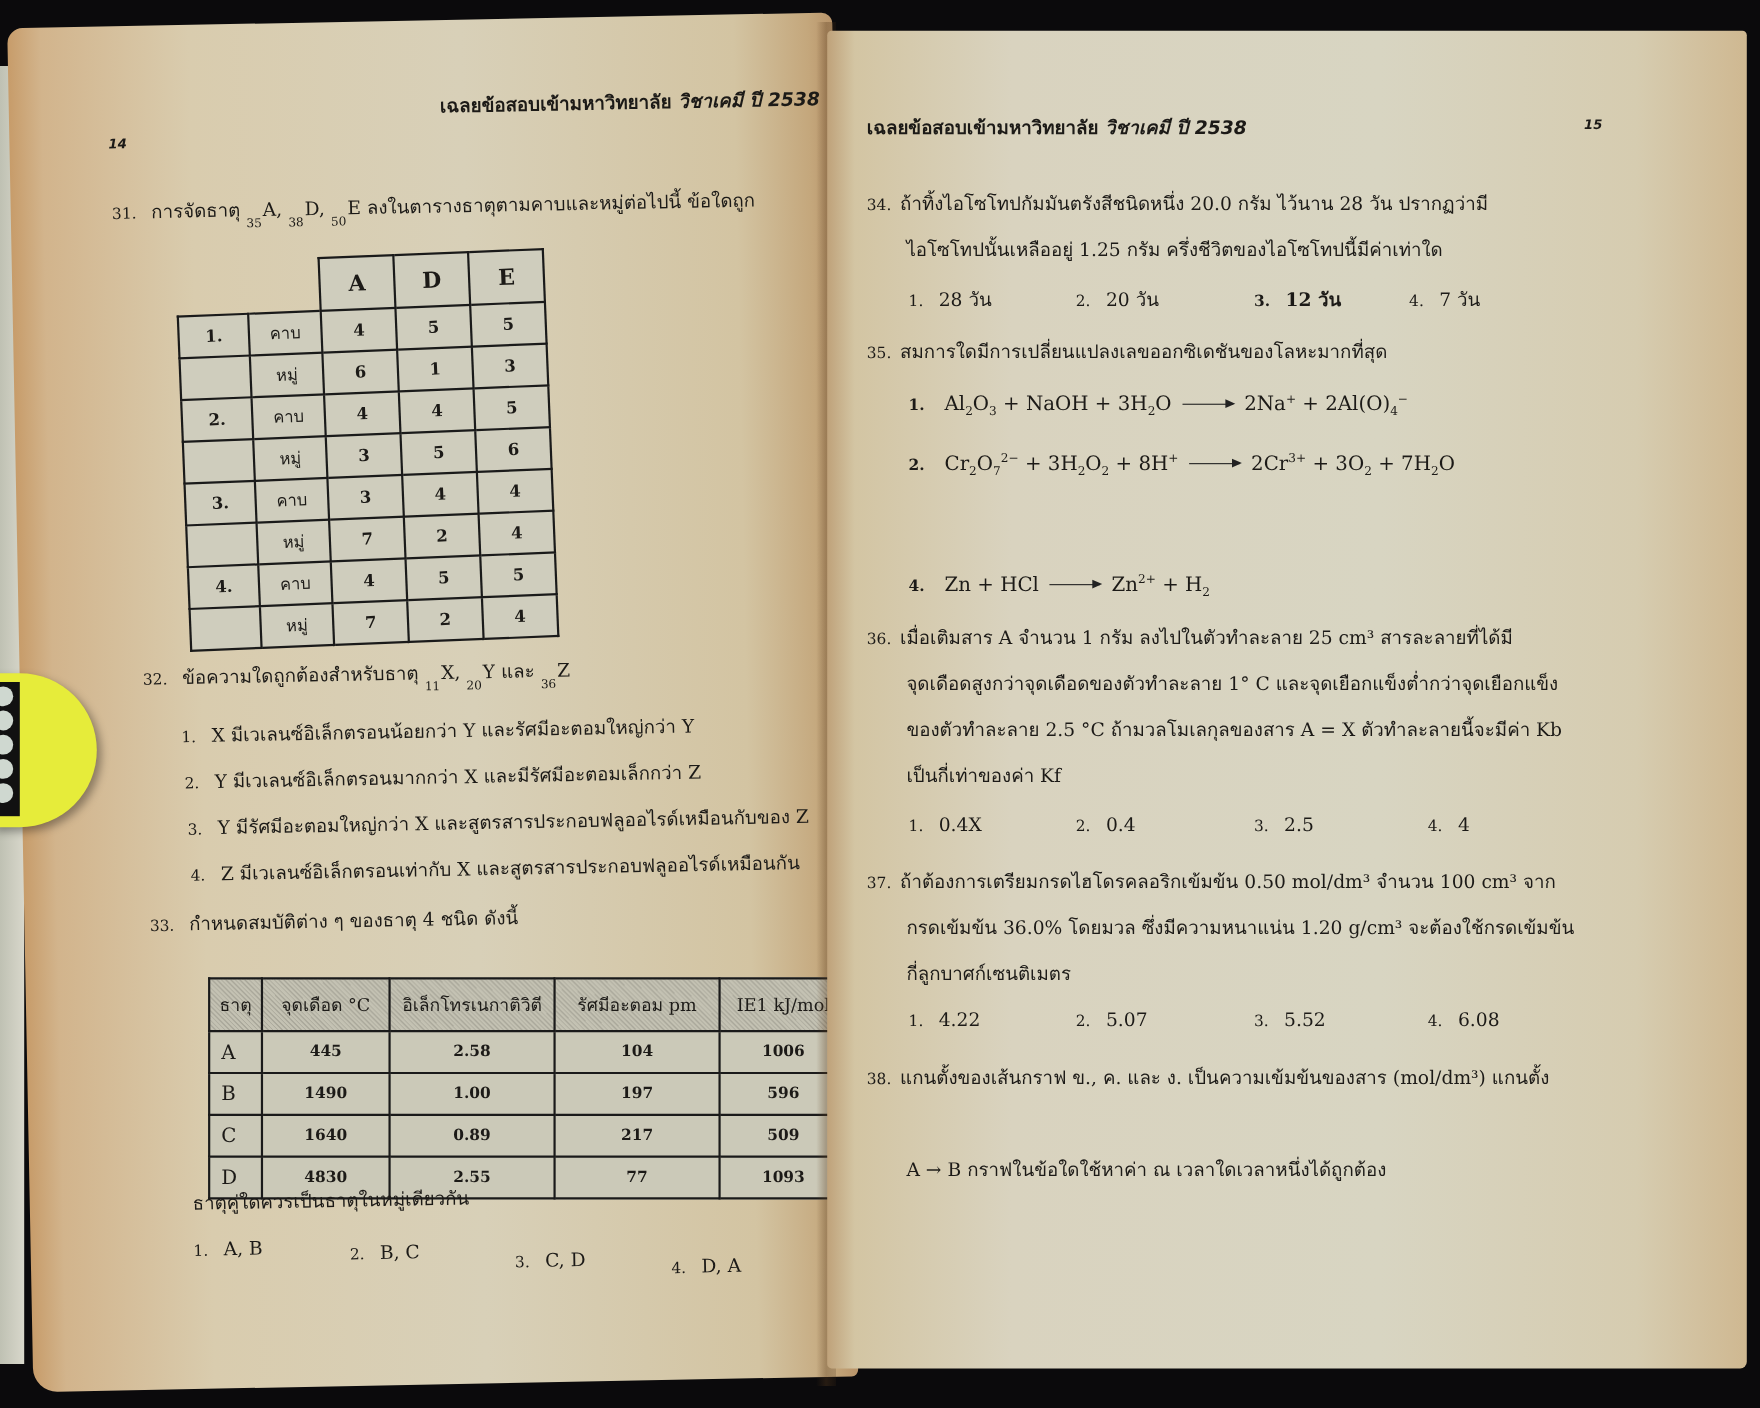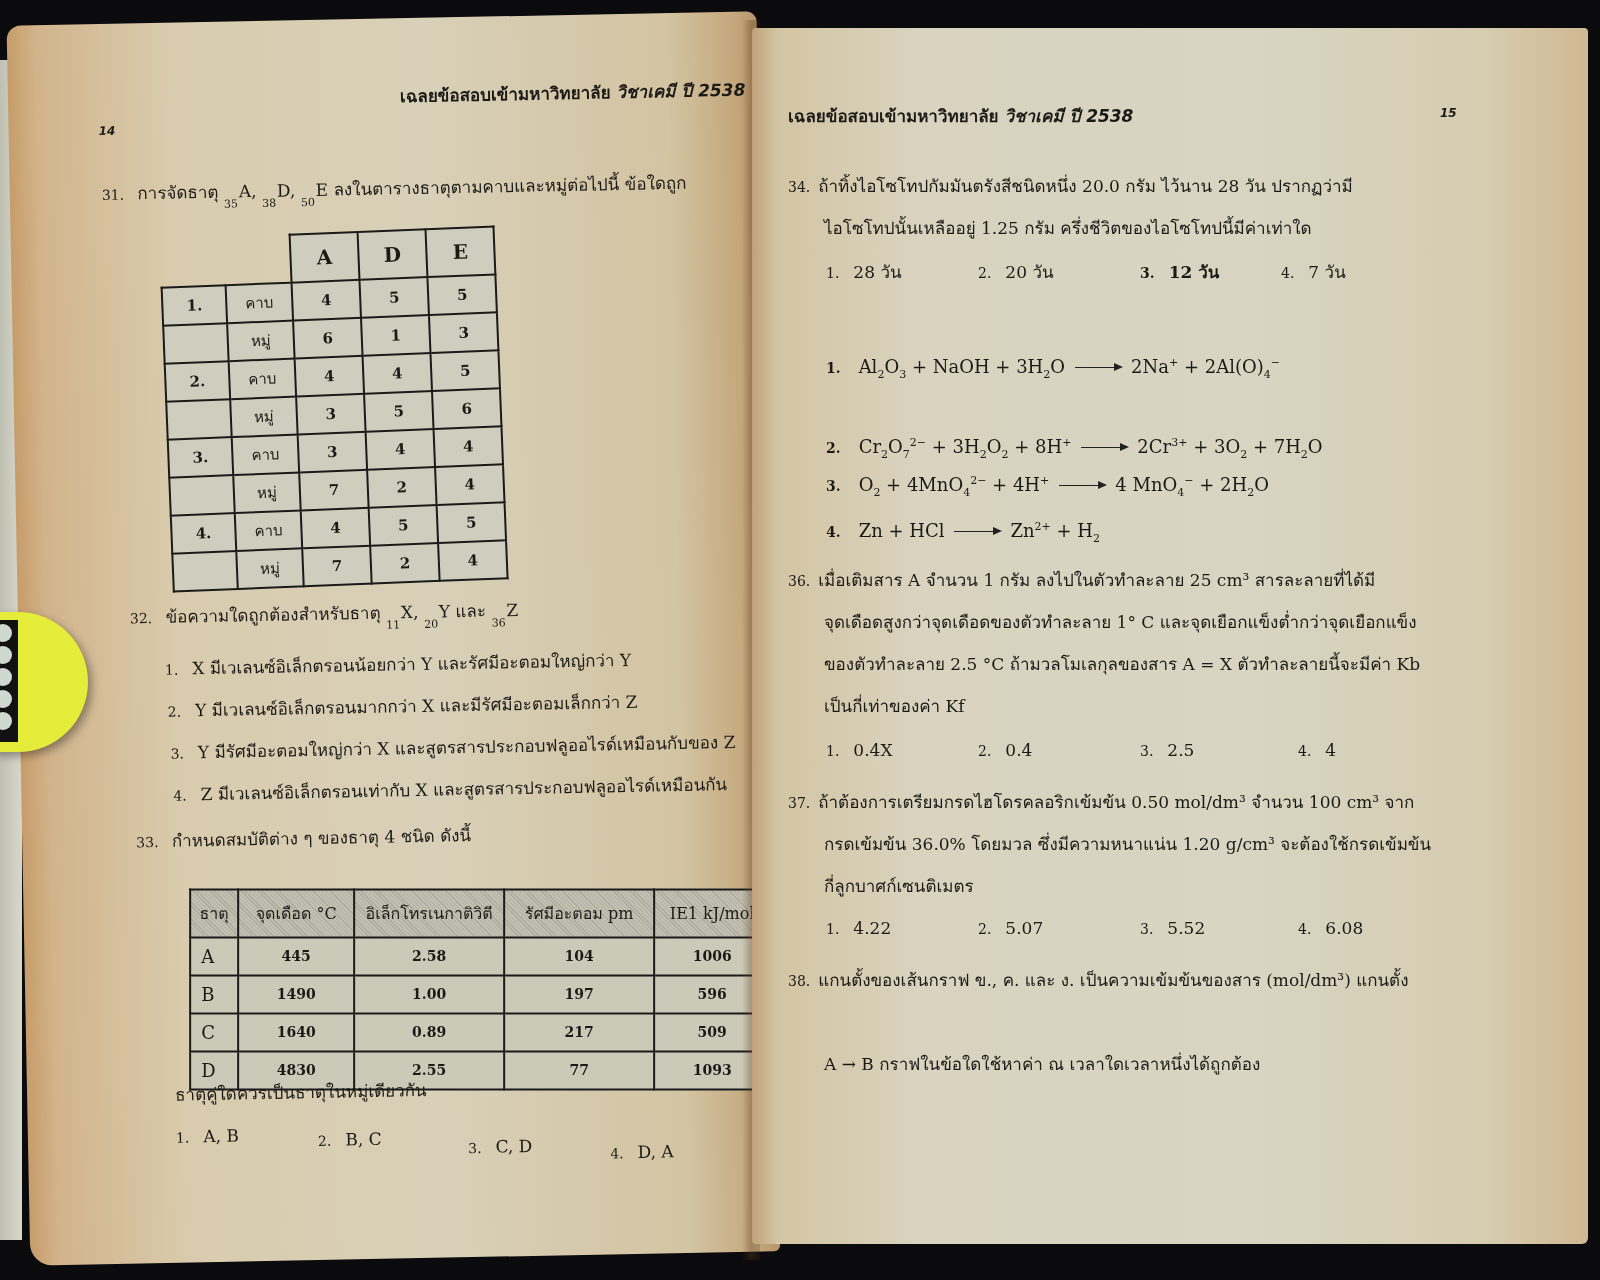--- a/index.html
+++ b/index.html
@@ -251,29 +251,29 @@
 
   <div class="q" style="left:36px; top:148px;">
     <span class="n">34.</span><span>ถ้าทิ้งไอโซโทปกัมมันตรังสีชนิดหนึ่ง 20.0 กรัม ไว้นาน 28 วัน ปรากฏว่ามี</span>
   </div>
   <div class="q" style="left:72px; top:190px;">ไอโซโทปนั้นเหลืออยู่ 1.25 กรัม ครึ่งชีวิตของไอโซโทปนี้มีค่าเท่าใด</div>
   <div class="opt" style="left:74px; top:230px;"><span class="n">1.</span><span>28 วัน</span></div>
   <div class="opt" style="left:226px; top:230px;"><span class="n">2.</span><span>20 วัน</span></div>
   <div class="opt" style="left:388px; top:230px;font-weight:bold;"><span class="n">3.</span><span>12 วัน</span></div>
   <div class="opt" style="left:529px; top:230px;"><span class="n">4.</span><span>7 วัน</span></div>
 
+  <div class="q" style="left:36px; top:282px;">
+    <span class="n">35.</span><span>สมการใดมีการเปลี่ยนแปลงเลขออกซิเดชันของโลหะมากที่สุด</span>
+  </div>
 
   <div class="eq" style="left:74px; top:328px;">
     <span class="n">1.</span>Al<sub>2</sub>O<sub>3</sub> + NaOH + 3H<sub>2</sub>O<span class="arrow"></span>2Na<sup>+</sup> + 2Al(O)<sub>4</sub><sup>−</sup>
   </div>
-  <div class="eq" style="left:74px; top:408px;">
+  <div class="eq" style="left:74px; top:382px;">
     <span class="n">2.</span>Cr<sub>2</sub>O<sub>7</sub><sup>2−</sup> + 3H<sub>2</sub>O<sub>2</sub> + 8H<sup>+</sup><span class="arrow"></span>2Cr<sup>3+</sup> + 3O<sub>2</sub> + 7H<sub>2</sub>O
-  </div>
-  <div class="eq" style="left:74px; top:446px;">
-    <span class="n">3.</span>O<sub>2</sub> + 4MnO<sub>4</sub><sup>2−</sup> + 4H<sup>+</sup><span class="arrow"></span>4 MnO<sub>4</sub><sup>−</sup> + 2H<sub>2</sub>O
   </div>
   <div class="eq" style="left:74px; top:492px;">
     <span class="n">4.</span>Zn + HCl<span class="arrow"></span>Zn<sup>2+</sup> + H<sub>2</sub>
   </div>
 
   <div class="q" style="left:36px; top:542px;">
     <span class="n">36.</span><span>เมื่อเติมสาร A จำนวน 1 กรัม ลงไปในตัวทำละลาย 25 cm³ สารละลายที่ได้มี</span>
   </div>
   <div class="q" style="left:72px; top:584px;">จุดเดือดสูงกว่าจุดเดือดของตัวทำละลาย 1° C และจุดเยือกแข็งต่ำกว่าจุดเยือกแข็ง</div>
   <div class="q" style="left:72px; top:626px;">ของตัวทำละลาย 2.5 °C ถ้ามวลโมเลกุลของสาร A = X ตัวทำละลายนี้จะมีค่า Kb</div>

